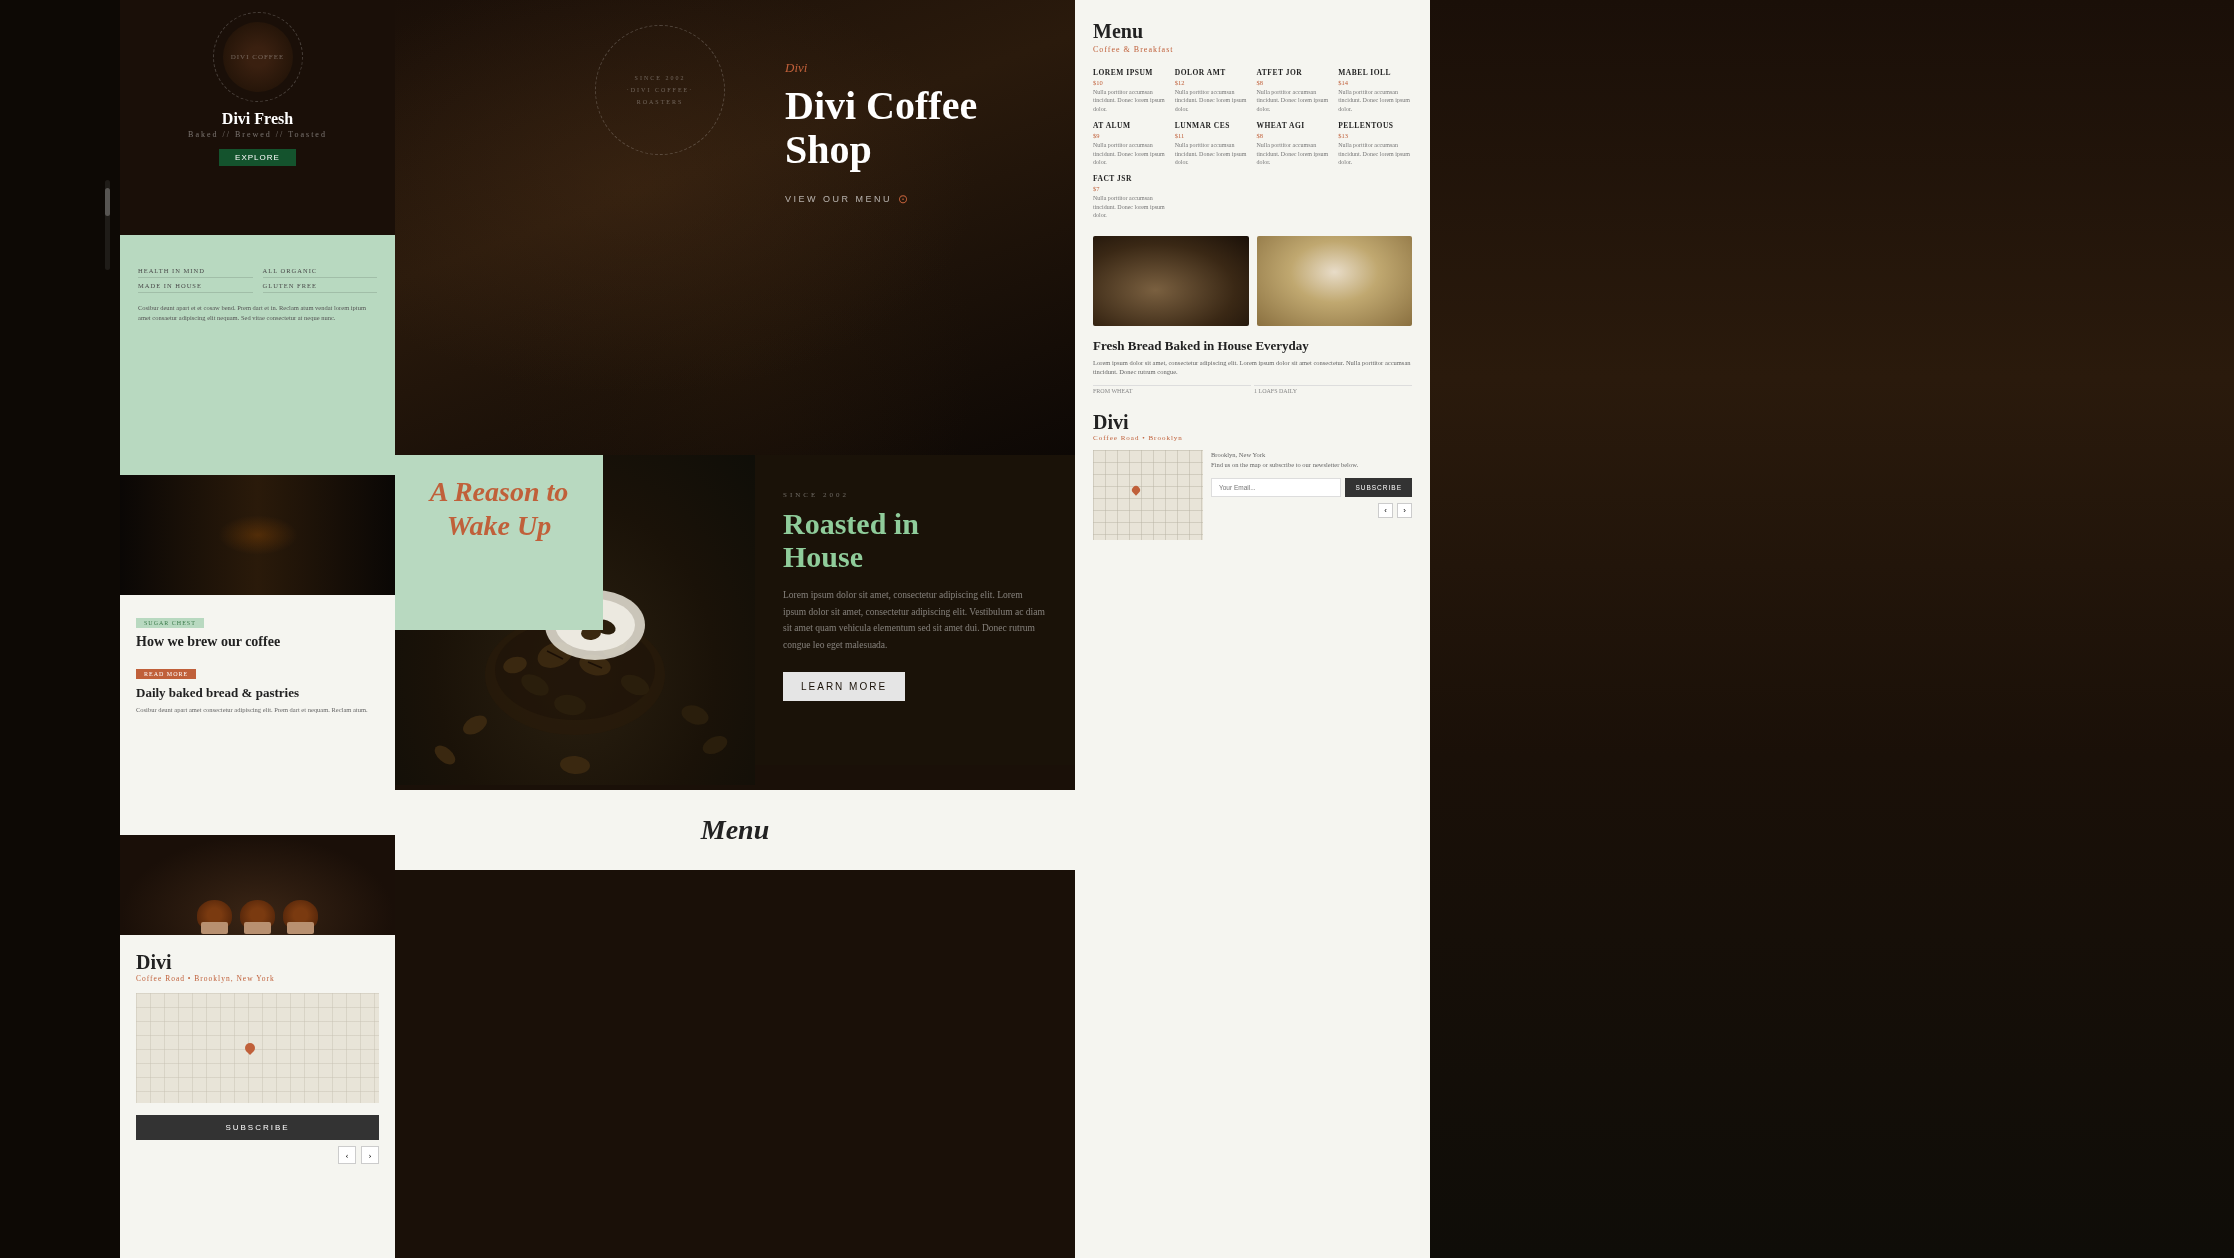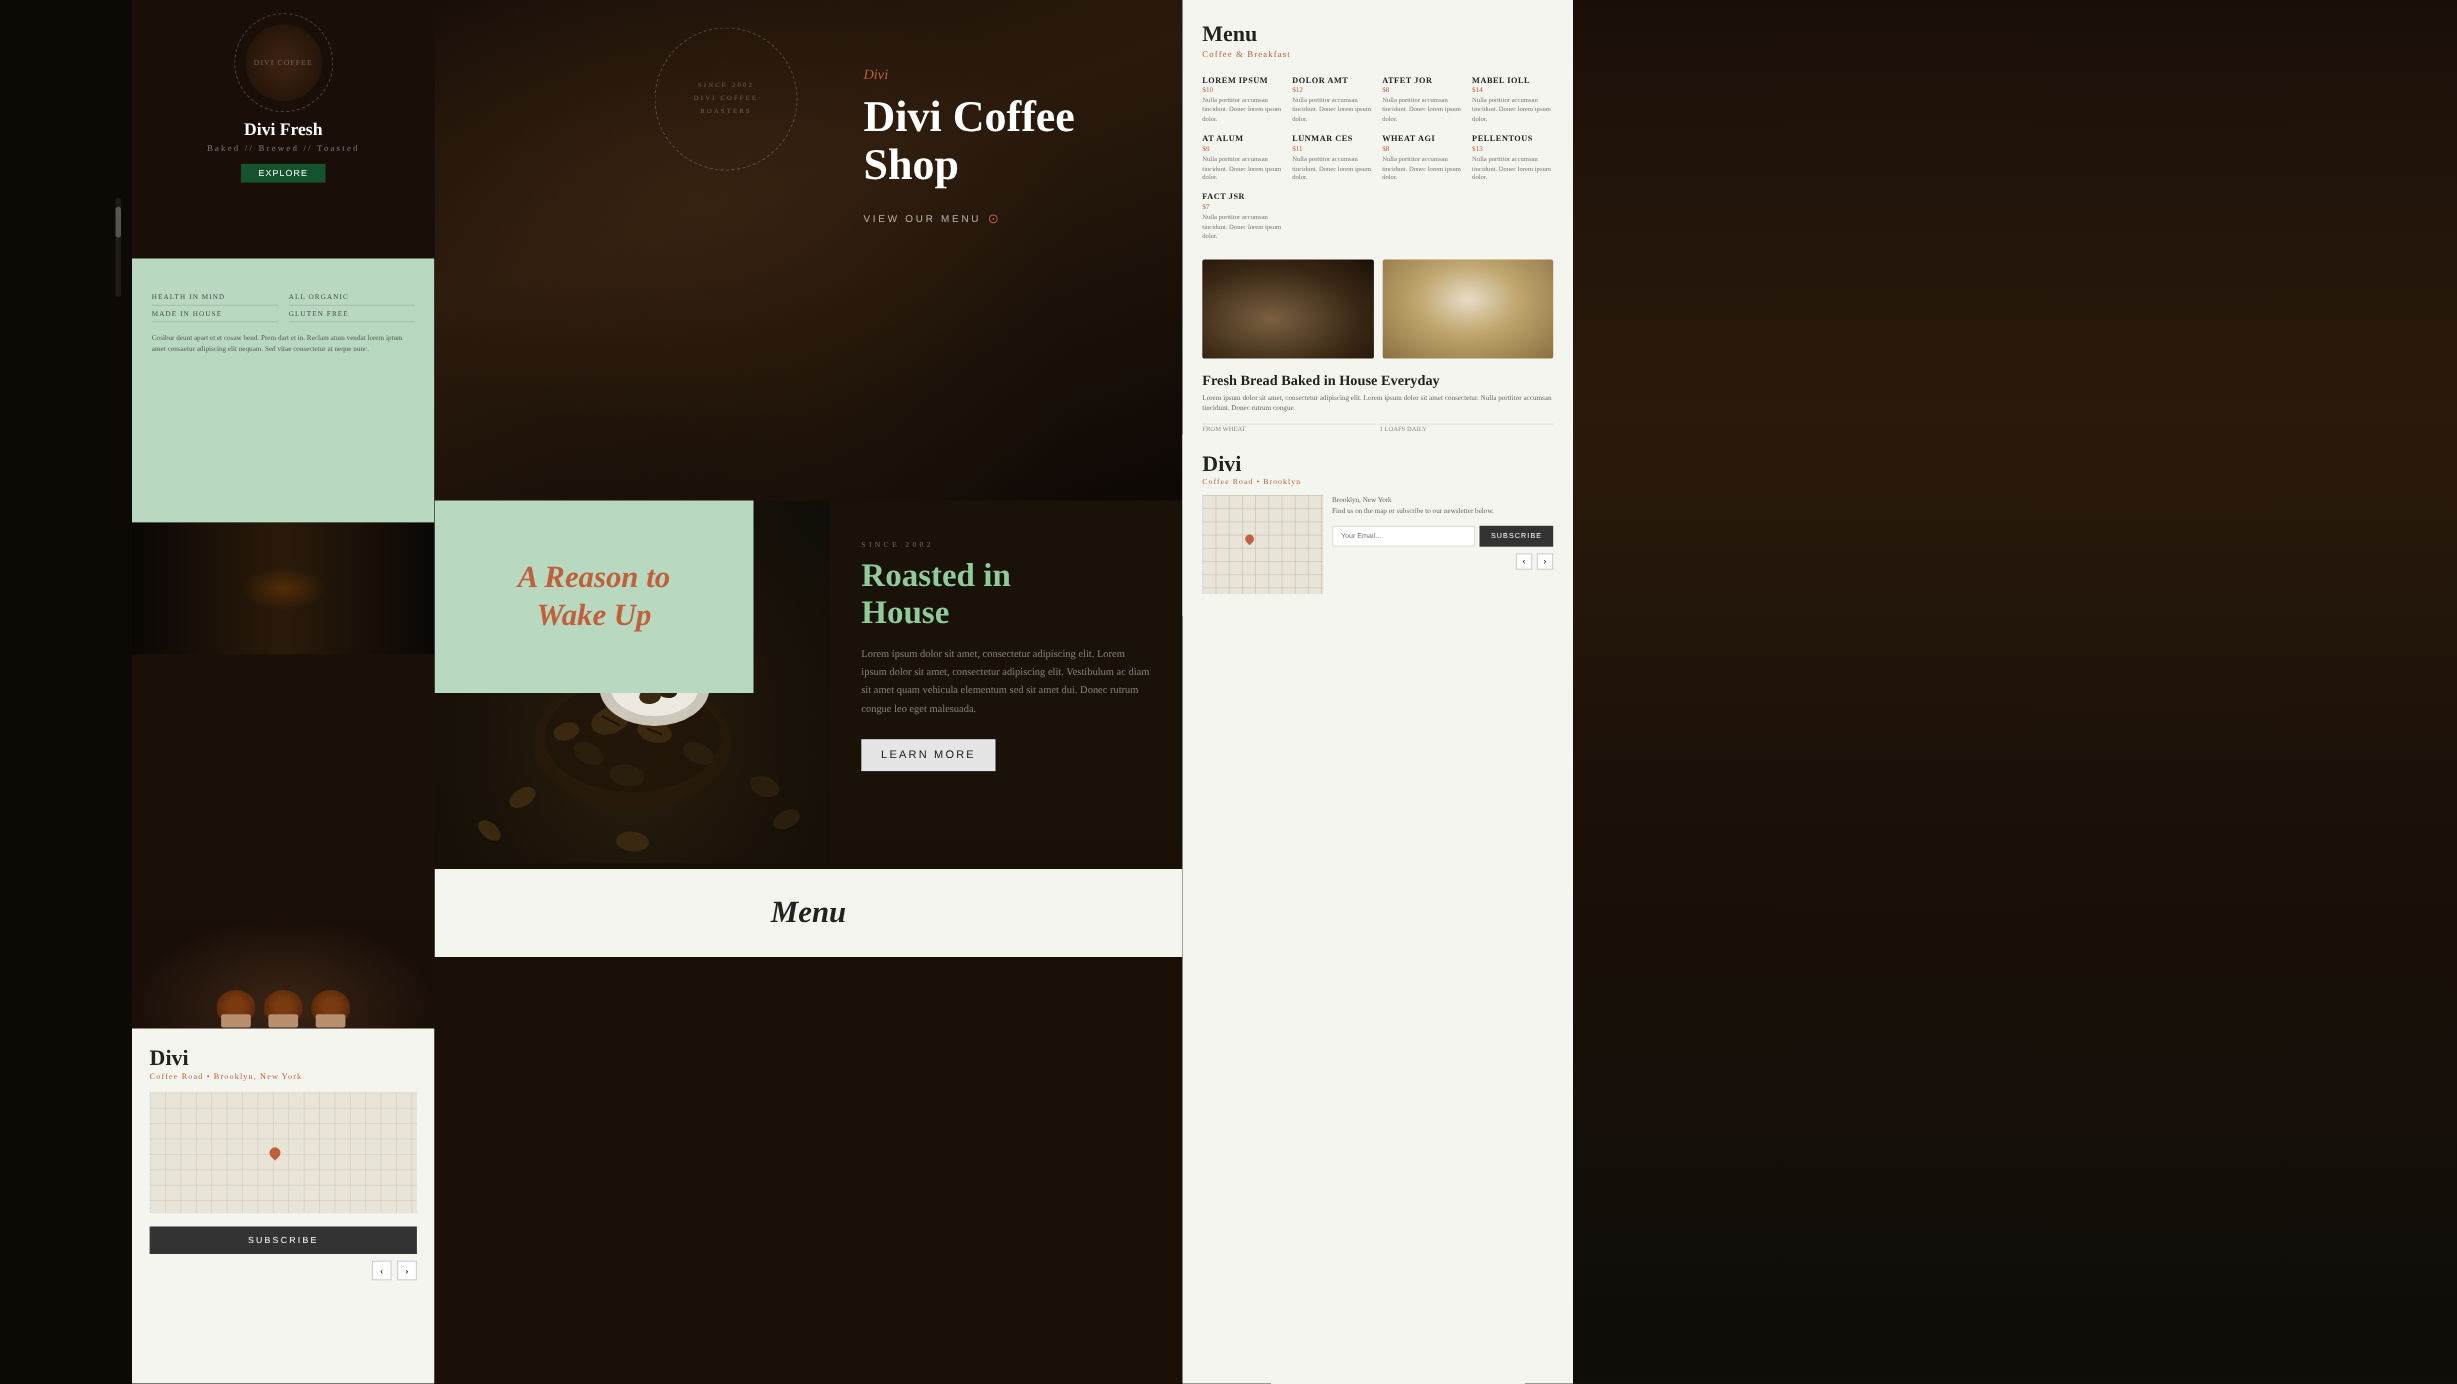--- a/index.html
+++ b/index.html
@@ -237,24 +237,23 @@
     }
     .hero-attr-cell:nth-child(2n) { border-right: none; }
     .hero-attr-cell:nth-child(3), .hero-attr-cell:nth-child(4) { border-bottom: none; }
     .hero-view-menu { display: flex; align-items: center; gap: 6px; color: rgba(255,255,255,0.65); font-size: 9px; letter-spacing: 2.5px; cursor: pointer; background: none; border: none; }
     .hero-arrow { color: #c0603a; font-size: 12px; }
 
     
     .wakeup-card {
       position: absolute;
       top: 455px; left: 0;
-      width: 290px; height: 175px;
+      width: 208px; height: 175px;
       background: #b8d9c0;
       display: flex;
-      align-items: center;
       justify-content: center;
       padding: 20px;
       z-index: 2;
     }
     .wakeup-title {
       color: #c0603a;
       font-size: 28px;
       font-style: italic;
       font-weight: bold;
       text-align: center;
@@ -397,20 +396,27 @@
     </div>
     <p class="body-text">Cosibur deunt apart et et cosaw bend. Prem dart et in. Reclam atum vendat lorem iptum amet consaetur adipiscing elit nequam. Sed vitae consectetur at neque nunc.</p>
   </div>
 
   <div class="c3">
     <div class="c3-inner">
       <div class="c3-glow"></div>
     </div>
   </div>
 
+  <div class="c4">
+    <span class="c4-tag1">SUGAR CHEST</span>
+    <h3>How we brew our coffee</h3>
+    <span class="c4-tag2">READ MORE</span>
+    <h4>Daily baked bread &amp; pastries</h4>
+    <p>Cosibur deunt apart amet consectetur adipiscing elit. Prem dart et nequam. Reclam atum.</p>
+  </div>
 
   <div class="c5">
     <div class="c5-inner">
       <div class="muf"></div>
       <div class="muf"></div>
       <div class="muf"></div>
     </div>
   </div>
 
   <div class="c6">

